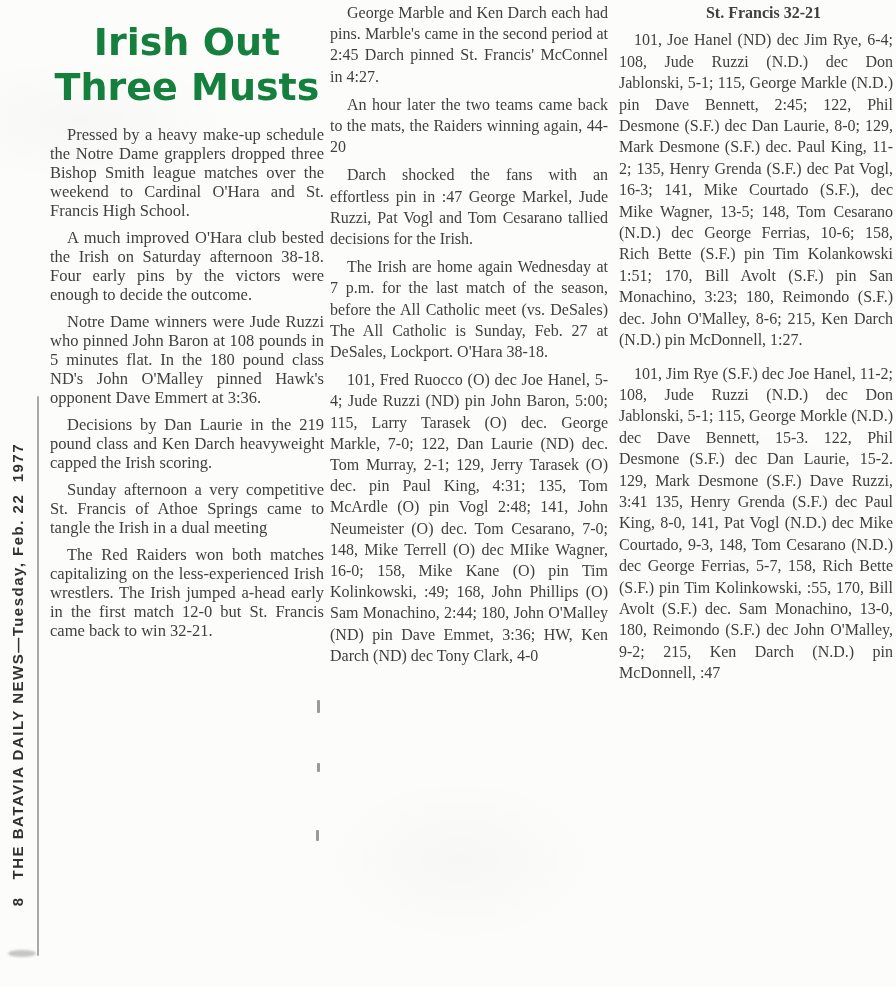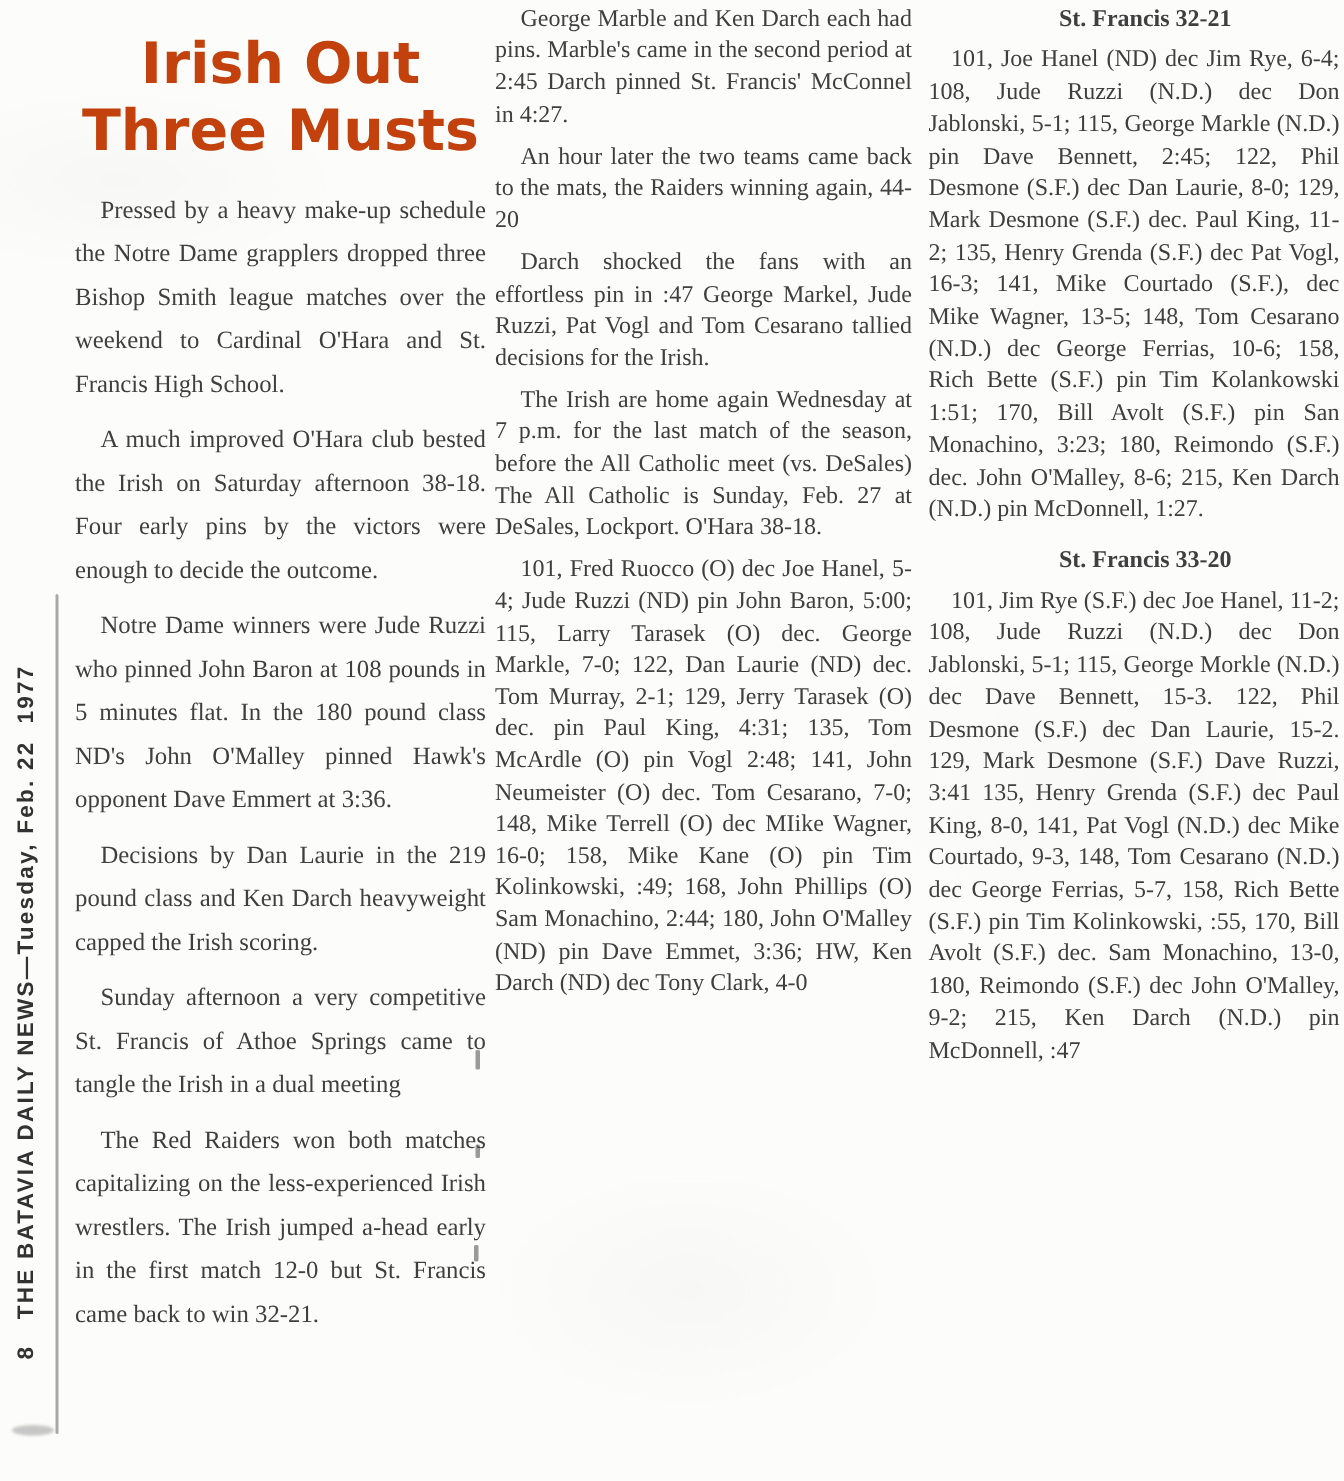--- a/index.html
+++ b/index.html
@@ -38,26 +38,26 @@
   .a2{left:317px;top:763px;width:3px;height:9px;}
   .a3{left:316px;top:830px;width:3px;height:11px;}
 
   .col{position:absolute;text-align:justify;}
   .col1{left:50px;top:20px;width:274px;}
   .col2{left:330px;top:2px;width:278px;}
   .col3{left:619px;top:2px;width:274px;}
 
   .headline{
     font-family:"DejaVu Sans",sans-serif;font-weight:800;
-    font-size:38px;line-height:45px;text-align:center;color:#c2410c;
+    font-size:38px;line-height:45px;text-align:center;color:#15803d;
     letter-spacing:0px;margin-bottom:15px;
   }
   .col p{
     margin:0 0 8px 0;text-indent:17px;
-    font-size:16.5px;line-height:29px;color:#3f3f3f;
+    font-size:16.5px;line-height:19px;color:#3f3f3f;
   }
   .col2 p{font-size:16px;line-height:21.2px;margin-bottom:7px;}
   .col3 p{font-size:16px;line-height:21.4px;margin-bottom:6px;text-indent:15px;}
   .result-header{
     font-weight:bold;font-size:16.5px;line-height:21px;
     color:#343434;text-indent:0;text-align:center;margin:0 0 2px 0;
     font-family:"Liberation Serif",serif;
   }
   .col3 .gap{height:6px;}
 </style>
@@ -93,17 +93,16 @@
     <p>An hour later the two teams came back to the mats, the Raiders winning again, 44-20</p>
     <p>Darch shocked the fans with an effortless pin in :47 George Markel, Jude Ruzzi, Pat Vogl and Tom Cesarano tallied decisions for the Irish.</p>
     <p>The Irish are home again Wednesday at 7 p.m. for the last match of the season, before the All Catholic meet (vs. DeSales) The All Catholic is Sunday, Feb. 27 at DeSales, Lockport. O'Hara 38-18.</p>
     <p>101, Fred Ruocco (O) dec Joe Hanel, 5-4; Jude Ruzzi (ND) pin John Baron, 5:00; 115, Larry Tarasek (O) dec. George Markle, 7-0; 122, Dan Laurie (ND) dec. Tom Murray, 2-1; 129, Jerry Tarasek (O) dec. pin Paul King, 4:31; 135, Tom McArdle (O) pin Vogl 2:48; 141, John Neumeister (O) dec. Tom Cesarano, 7-0; 148, Mike Terrell (O) dec MIike Wagner, 16-0; 158, Mike Kane (O) pin Tim Kolinkowski, :49; 168, John Phillips (O) Sam Monachino, 2:44; 180, John O'Malley (ND) pin Dave Emmet, 3:36; HW, Ken Darch (ND) dec Tony Clark, 4-0</p>
   </div>
 
   <div class="col col3">
     <p class="result-header">St. Francis 32-21</p>
     <p>101, Joe Hanel (ND) dec Jim Rye, 6-4; 108, Jude Ruzzi (N.D.) dec Don Jablonski, 5-1; 115, George Markle (N.D.) pin Dave Bennett, 2:45; 122, Phil Desmone (S.F.) dec Dan Laurie, 8-0; 129, Mark Desmone (S.F.) dec. Paul King, 11-2; 135, Henry Grenda (S.F.) dec Pat Vogl, 16-3; 141, Mike Courtado (S.F.), dec Mike Wagner, 13-5; 148, Tom Cesarano (N.D.) dec George Ferrias, 10-6; 158, Rich Bette (S.F.) pin Tim Kolankowski 1:51; 170, Bill Avolt (S.F.) pin San Monachino, 3:23; 180, Reimondo (S.F.) dec. John O'Malley, 8-6; 215, Ken Darch (N.D.) pin McDonnell, 1:27.</p>
     <div class="gap"></div>
-    <p class="result-header">St. Francis 33-20</p>
     <p>101, Jim Rye (S.F.) dec Joe Hanel, 11-2; 108, Jude Ruzzi (N.D.) dec Don Jablonski, 5-1; 115, George Morkle (N.D.) dec Dave Bennett, 15-3. 122, Phil Desmone (S.F.) dec Dan Laurie, 15-2. 129, Mark Desmone (S.F.) Dave Ruzzi, 3:41 135, Henry Grenda (S.F.) dec Paul King, 8-0, 141, Pat Vogl (N.D.) dec Mike Courtado, 9-3, 148, Tom Cesarano (N.D.) dec George Ferrias, 5-7, 158, Rich Bette (S.F.) pin Tim Kolinkowski, :55, 170, Bill Avolt (S.F.) dec. Sam Monachino, 13-0, 180, Reimondo (S.F.) dec John O'Malley, 9-2; 215, Ken Darch (N.D.) pin McDonnell, :47</p>
   </div>
 
 </div>
 
 </body></html>

